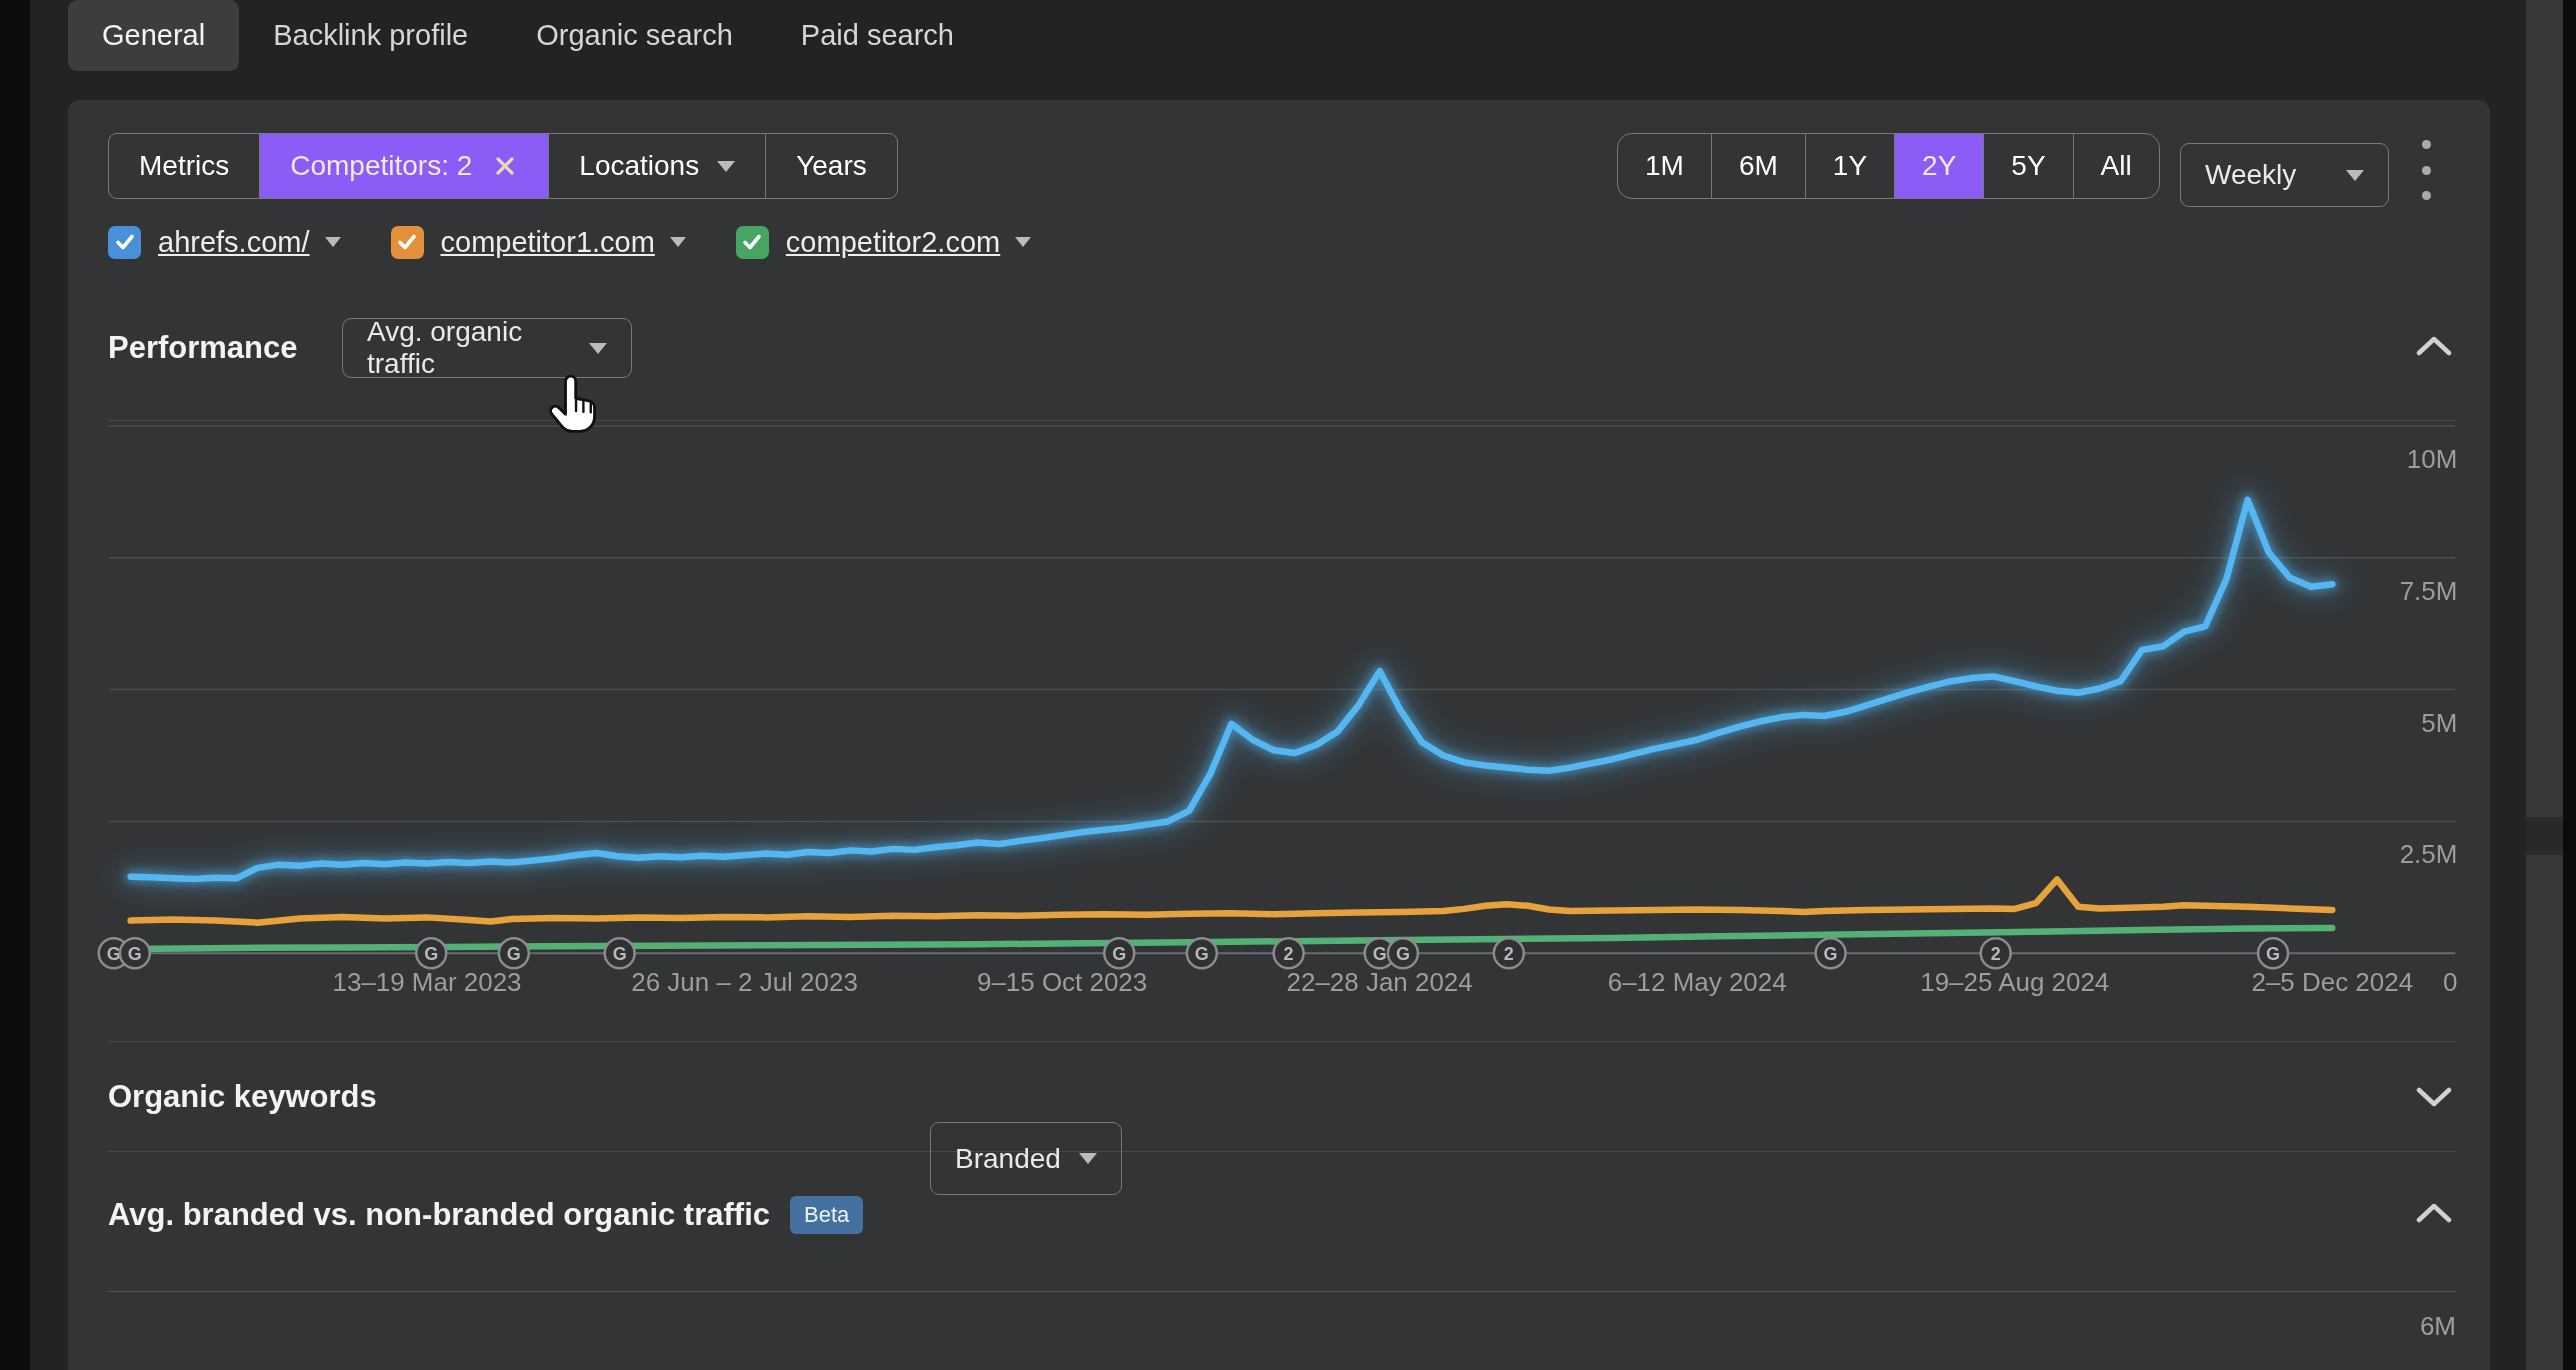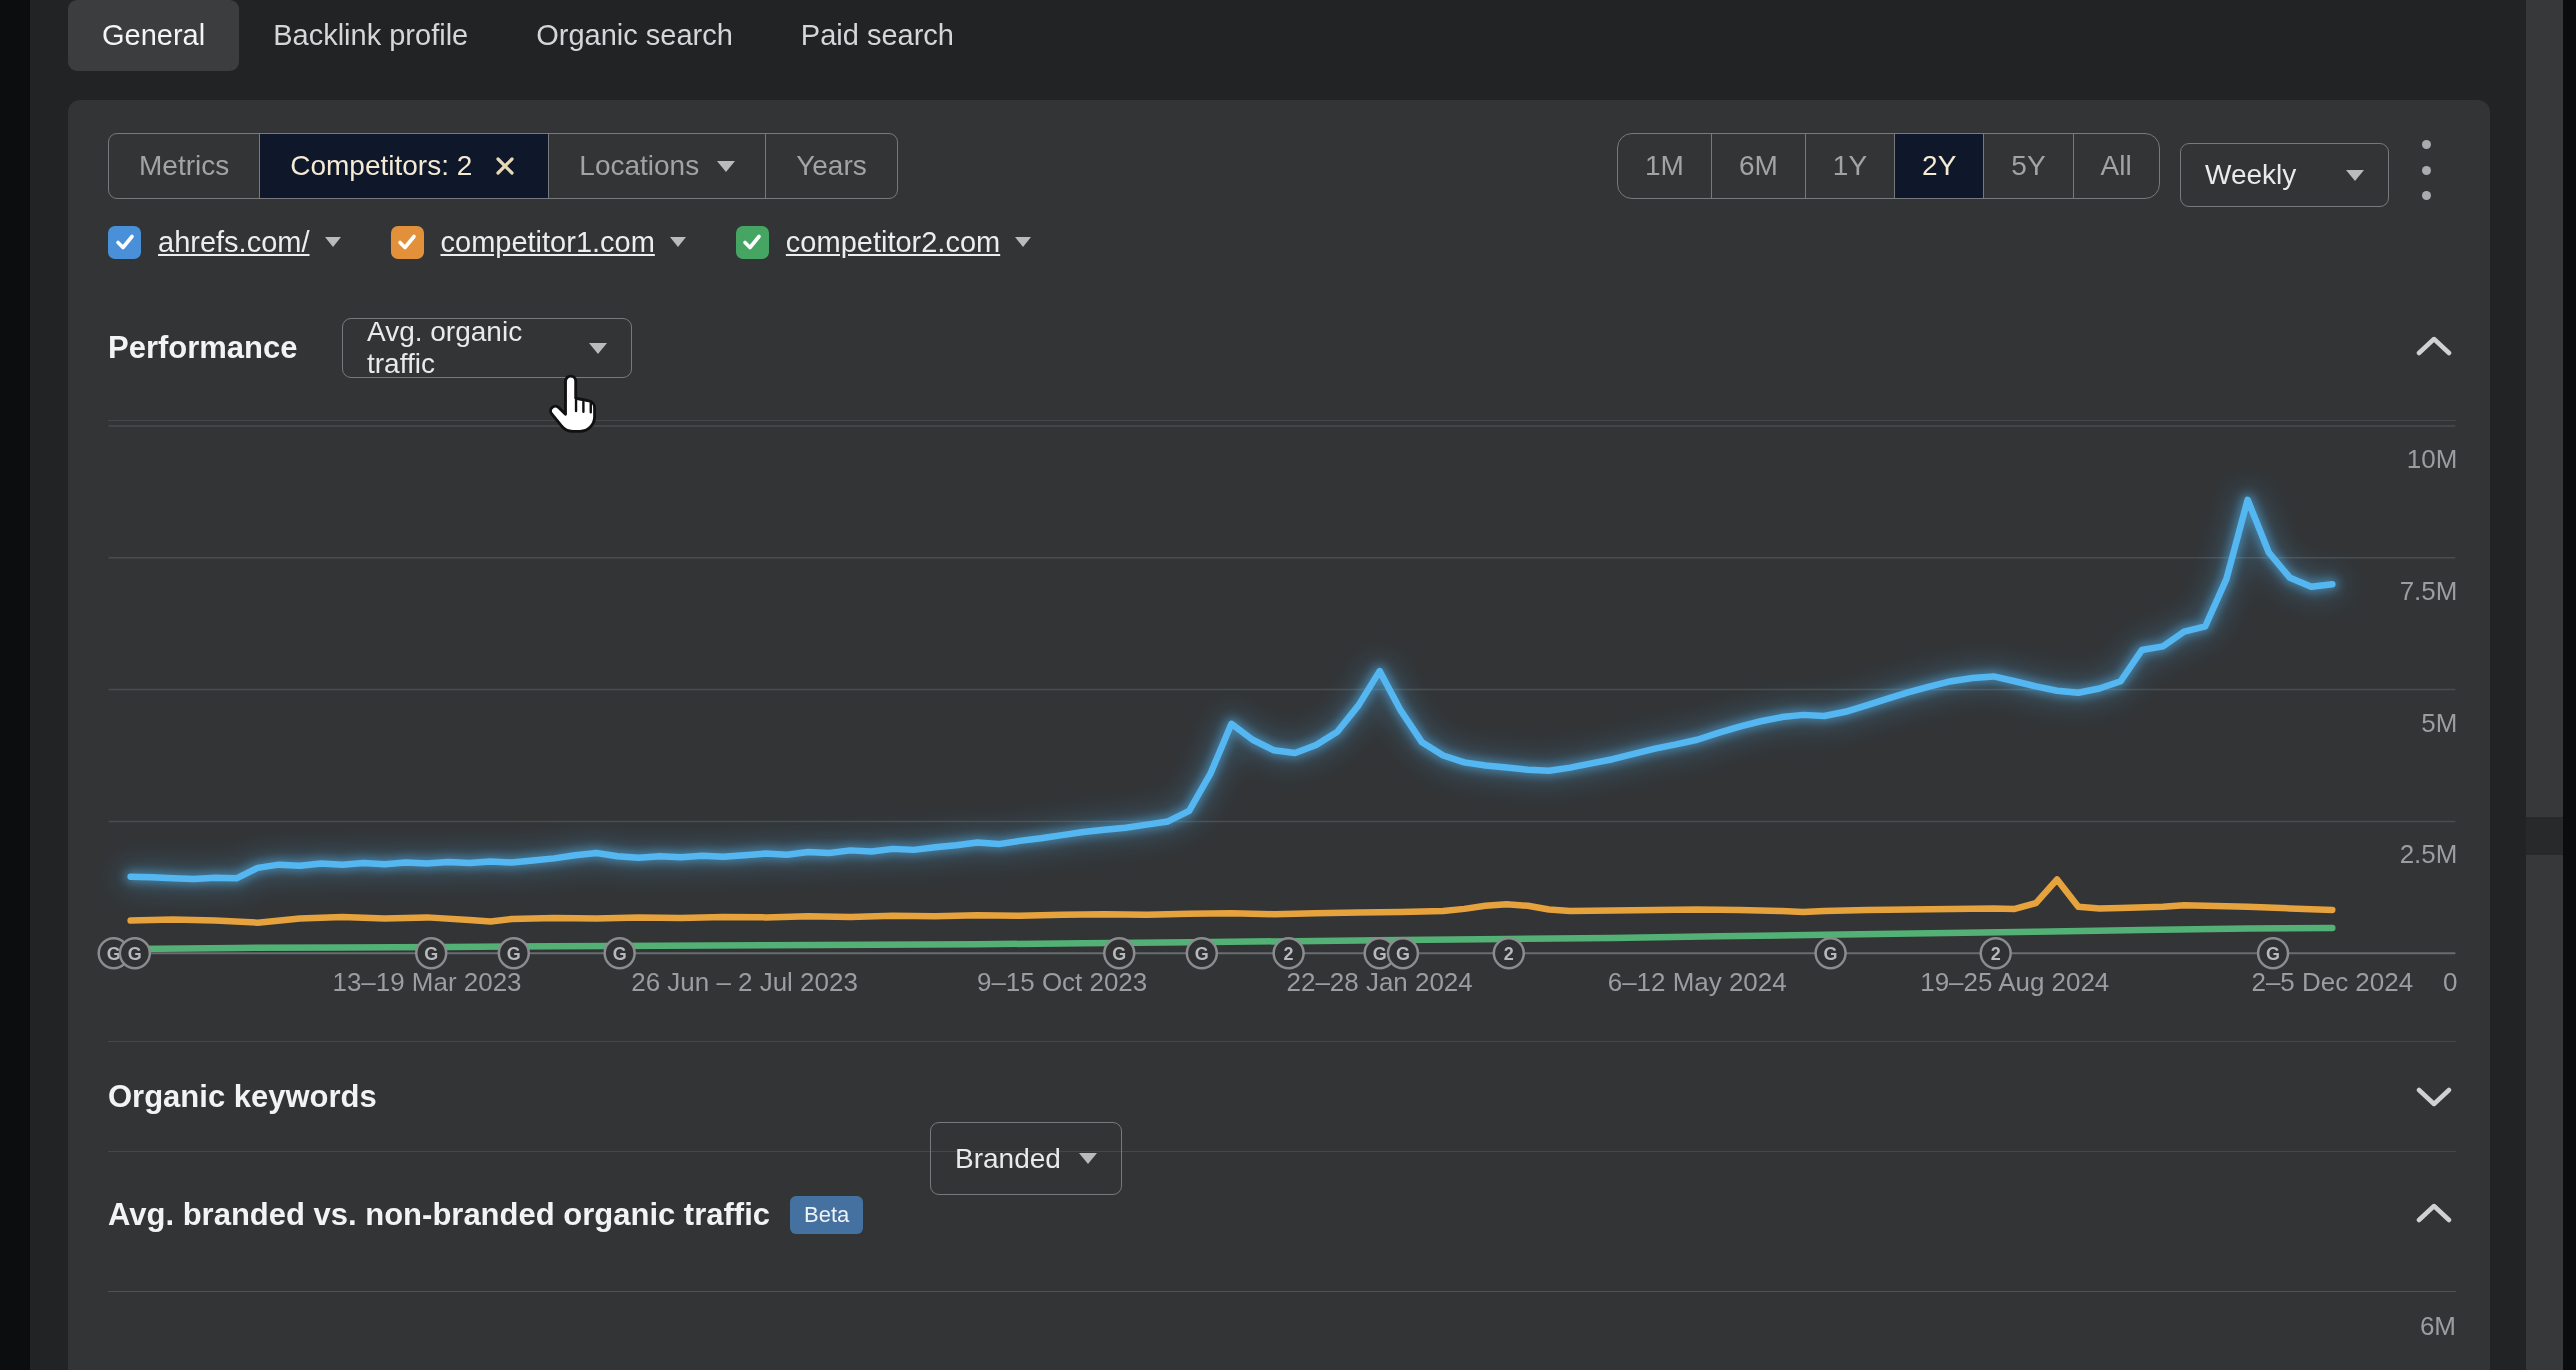--- a/index.html
+++ b/index.html
@@ -15,23 +15,23 @@
   #right-bar-notch{left:2526px;top:817px;width:37px;height:38px;background:#27292b;}
   #right-bar-2{left:2563px;top:0;width:13px;height:1371px;background:#0b0c0d;}
   
   #tabbar{left:68px;top:0;height:71px;display:flex;align-items:stretch;}
   .tab{display:flex;align-items:center;padding:0 34px;font-size:29px;color:#d4d6d8;cursor:pointer;}
   .tab.active{background:#3b3d3f;border-radius:9px;color:#f4f5f6;}
   
   #panel{left:68px;top:100px;width:2422px;height:1271px;background:#323436;border-radius:12px 12px 0 0;}
   
   .btn-group{display:inline-flex;border:1px solid #77797c;border-radius:9px;overflow:hidden;height:64px;align-items:stretch;}
-  .seg{display:flex;align-items:center;padding:0 30px;font-size:28px;color:#a3a3a3;border-left:1px solid #77797c;white-space:nowrap;cursor:pointer;}
+  .seg{display:flex;align-items:center;padding:0 30px;font-size:28px;color:#ffffff;border-left:1px solid #77797c;white-space:nowrap;cursor:pointer;}
   .seg:first-child{border-left:none;}
-  .seg.accent{background:#0f172a;color:#f4ead4;align-items:center;}
+  .seg.accent{background:#8b5cf6;color:#f4ead4;align-items:center;}
   #filter-group{left:40px;top:33px;}
   #range-group{left:1549px;top:33px;border-radius:15px;}
   #range-group .seg{padding:0 27px;}
   .pill-btn{position:absolute;display:flex;align-items:center;border:1px solid #77797c;border-radius:9px;height:64px;padding:0 24px;font-size:28px;color:#e9eaeb;cursor:pointer;box-sizing:border-box;}
   #weekly-btn{left:2112px;top:43px;gap:32px;}
   .caret-down{width:0;height:0;border-left:9px solid transparent;border-right:9px solid transparent;border-top:11px solid #b9bbbd;margin-left:18px;}
   .x-icon{margin-left:20px;display:flex;}
   #kebab{left:2344px;top:36px;width:28px;height:60px;display:flex;flex-direction:column;align-items:center;justify-content:space-between;cursor:pointer;padding:4px 0;}
   #kebab span{width:9px;height:9px;border-radius:50%;background:#a9abae;}
   

